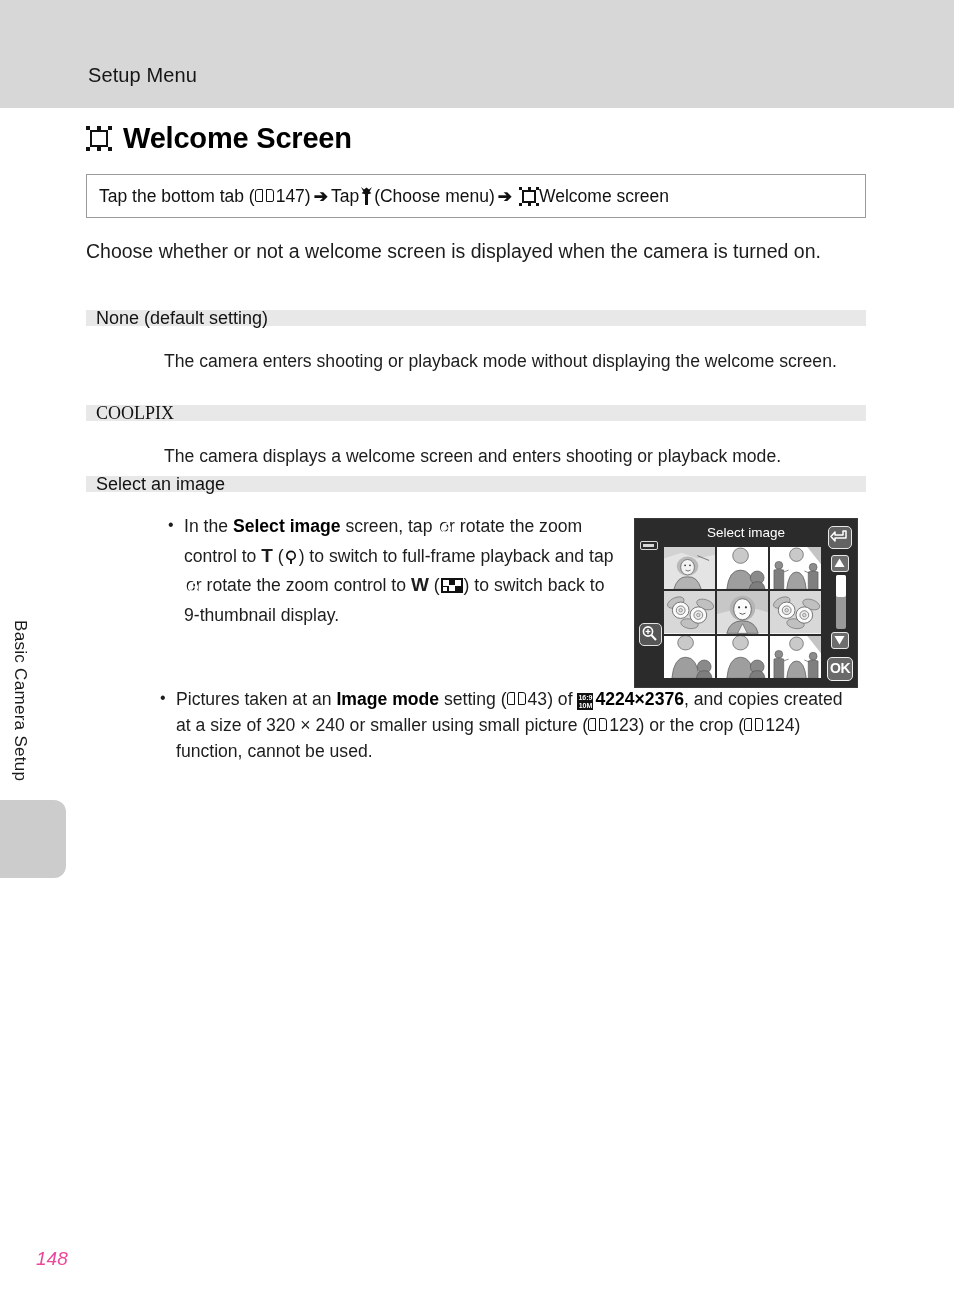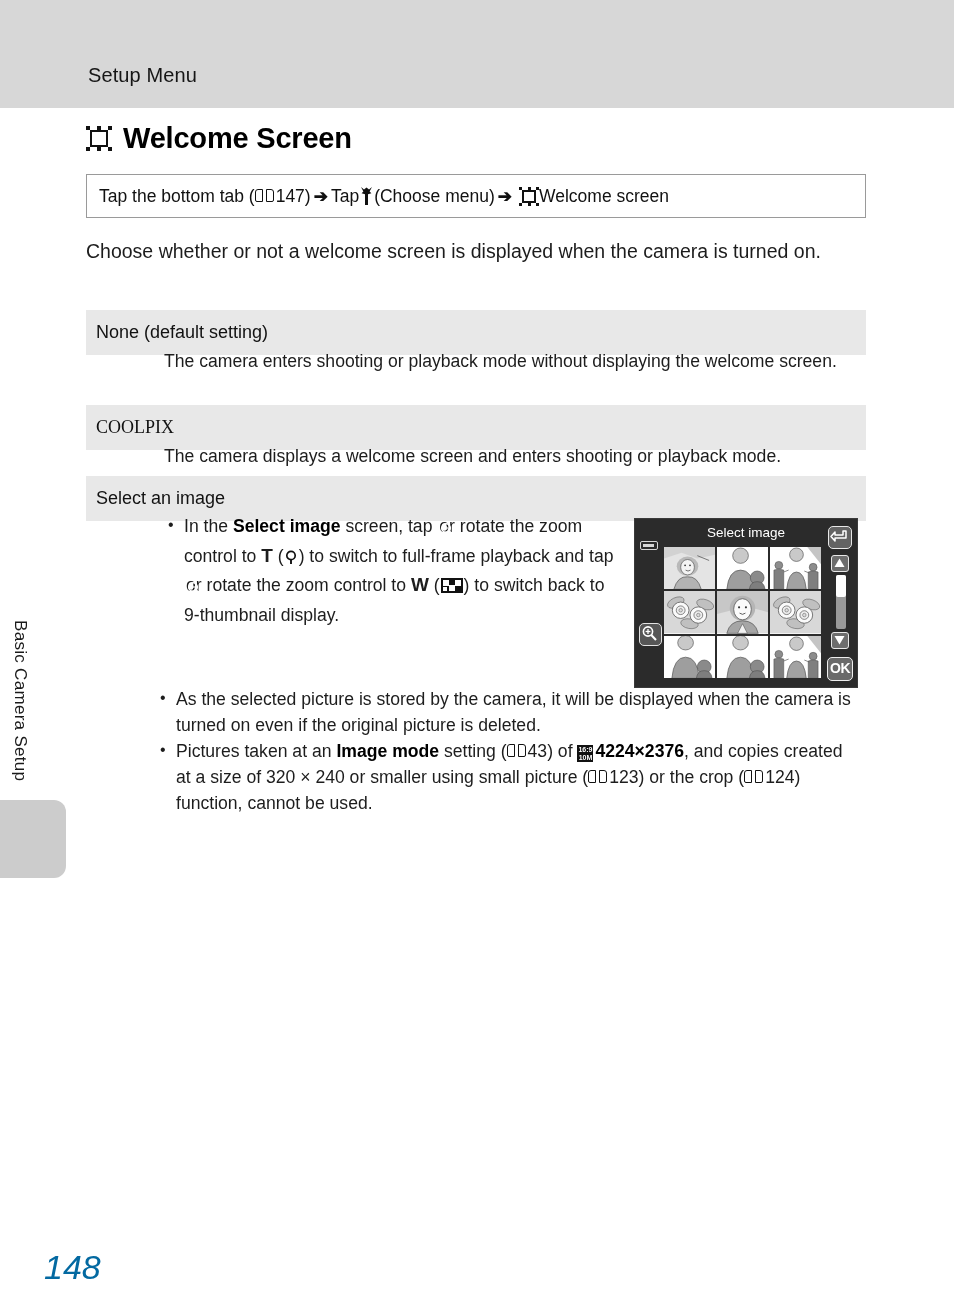--- a/index.html
+++ b/index.html
@@ -88,21 +88,21 @@
     font-size: 19.5px;
     line-height: 31px;
     color: #1c1c1c;
   }
 
   
   .opt-head {
     position: absolute;
     left: 86px;
     width: 780px;
-    height: 45px;
+    height: 16px;
     background: #e8e8e8;
     display: flex;
     align-items: center;
     padding-left: 10px;
     box-sizing: border-box;
     font-size: 18px;
     color: #121212;
   }
   .opt-body {
     position: absolute;
@@ -384,24 +384,23 @@
     width: 10px; height: 22px;
     background: #ffffff;
     border-radius: 2px;
     display: block;
   }
 
   
   .page-num {
     position: absolute;
     left: 36px; top: 1248px;
-    font-size: 34px;
+    font-size: 19px;
     font-style: italic;
-    color: #0369a1;
-    margin-left: 8px;
+    color: #ec4899;
   }
 </style>
 </head>
 <body>
 
 <div class="header-band"></div>
 <div class="header-title">Setup Menu</div>
 
 <div class="side-tab-label">Basic Camera Setup</div>
 <div class="side-tab-block"></div>
@@ -473,21 +472,20 @@
             <circle cx="6" cy="6" r="4.3" fill="none" stroke="#fff" stroke-width="1.6"></circle>
             <line x1="9" y1="9" x2="13" y2="13.5" stroke="#fff" stroke-width="2"></line>
             <line x1="4" y1="6" x2="8" y2="6" stroke="#fff" stroke-width="1.2"></line>
           </svg></span><span> or rotate the zoom control to </span><span class="tw-letter">W</span><span> (</span><span class="ico-w-thumb"><i></i><i></i><i></i><i></i></span><span>) to switch back to 9-thumbnail display.</span>
     </li>
   </ul>
 </div>
 
 <div id="wide-bullets">
   <ul class="bullets">
-    <li>As the selected picture is stored by the camera, it will be displayed when the camera is turned on even if the original picture is deleted.</li>
     <li>
       <span>Pictures taken at an </span><span class="b">Image mode</span><span> setting (</span><span class="ico ico-book"></span><span>43</span><span>) of </span><span class="ico-imgmode"><span>16:9</span><span>10M</span></span><span class="b">4224×2376</span><span>, and copies created at a size of 320 × 240 or smaller using small picture (</span><span class="ico ico-book"></span><span>123</span><span>) or the crop (</span><span class="ico ico-book"></span><span>124</span><span>) function, cannot be used.</span>
     </li>
   </ul>
 </div>
 
 <div class="lcd">
   <div class="lcd-title">Select image</div>
   <div class="lcd-batt"></div>
 

